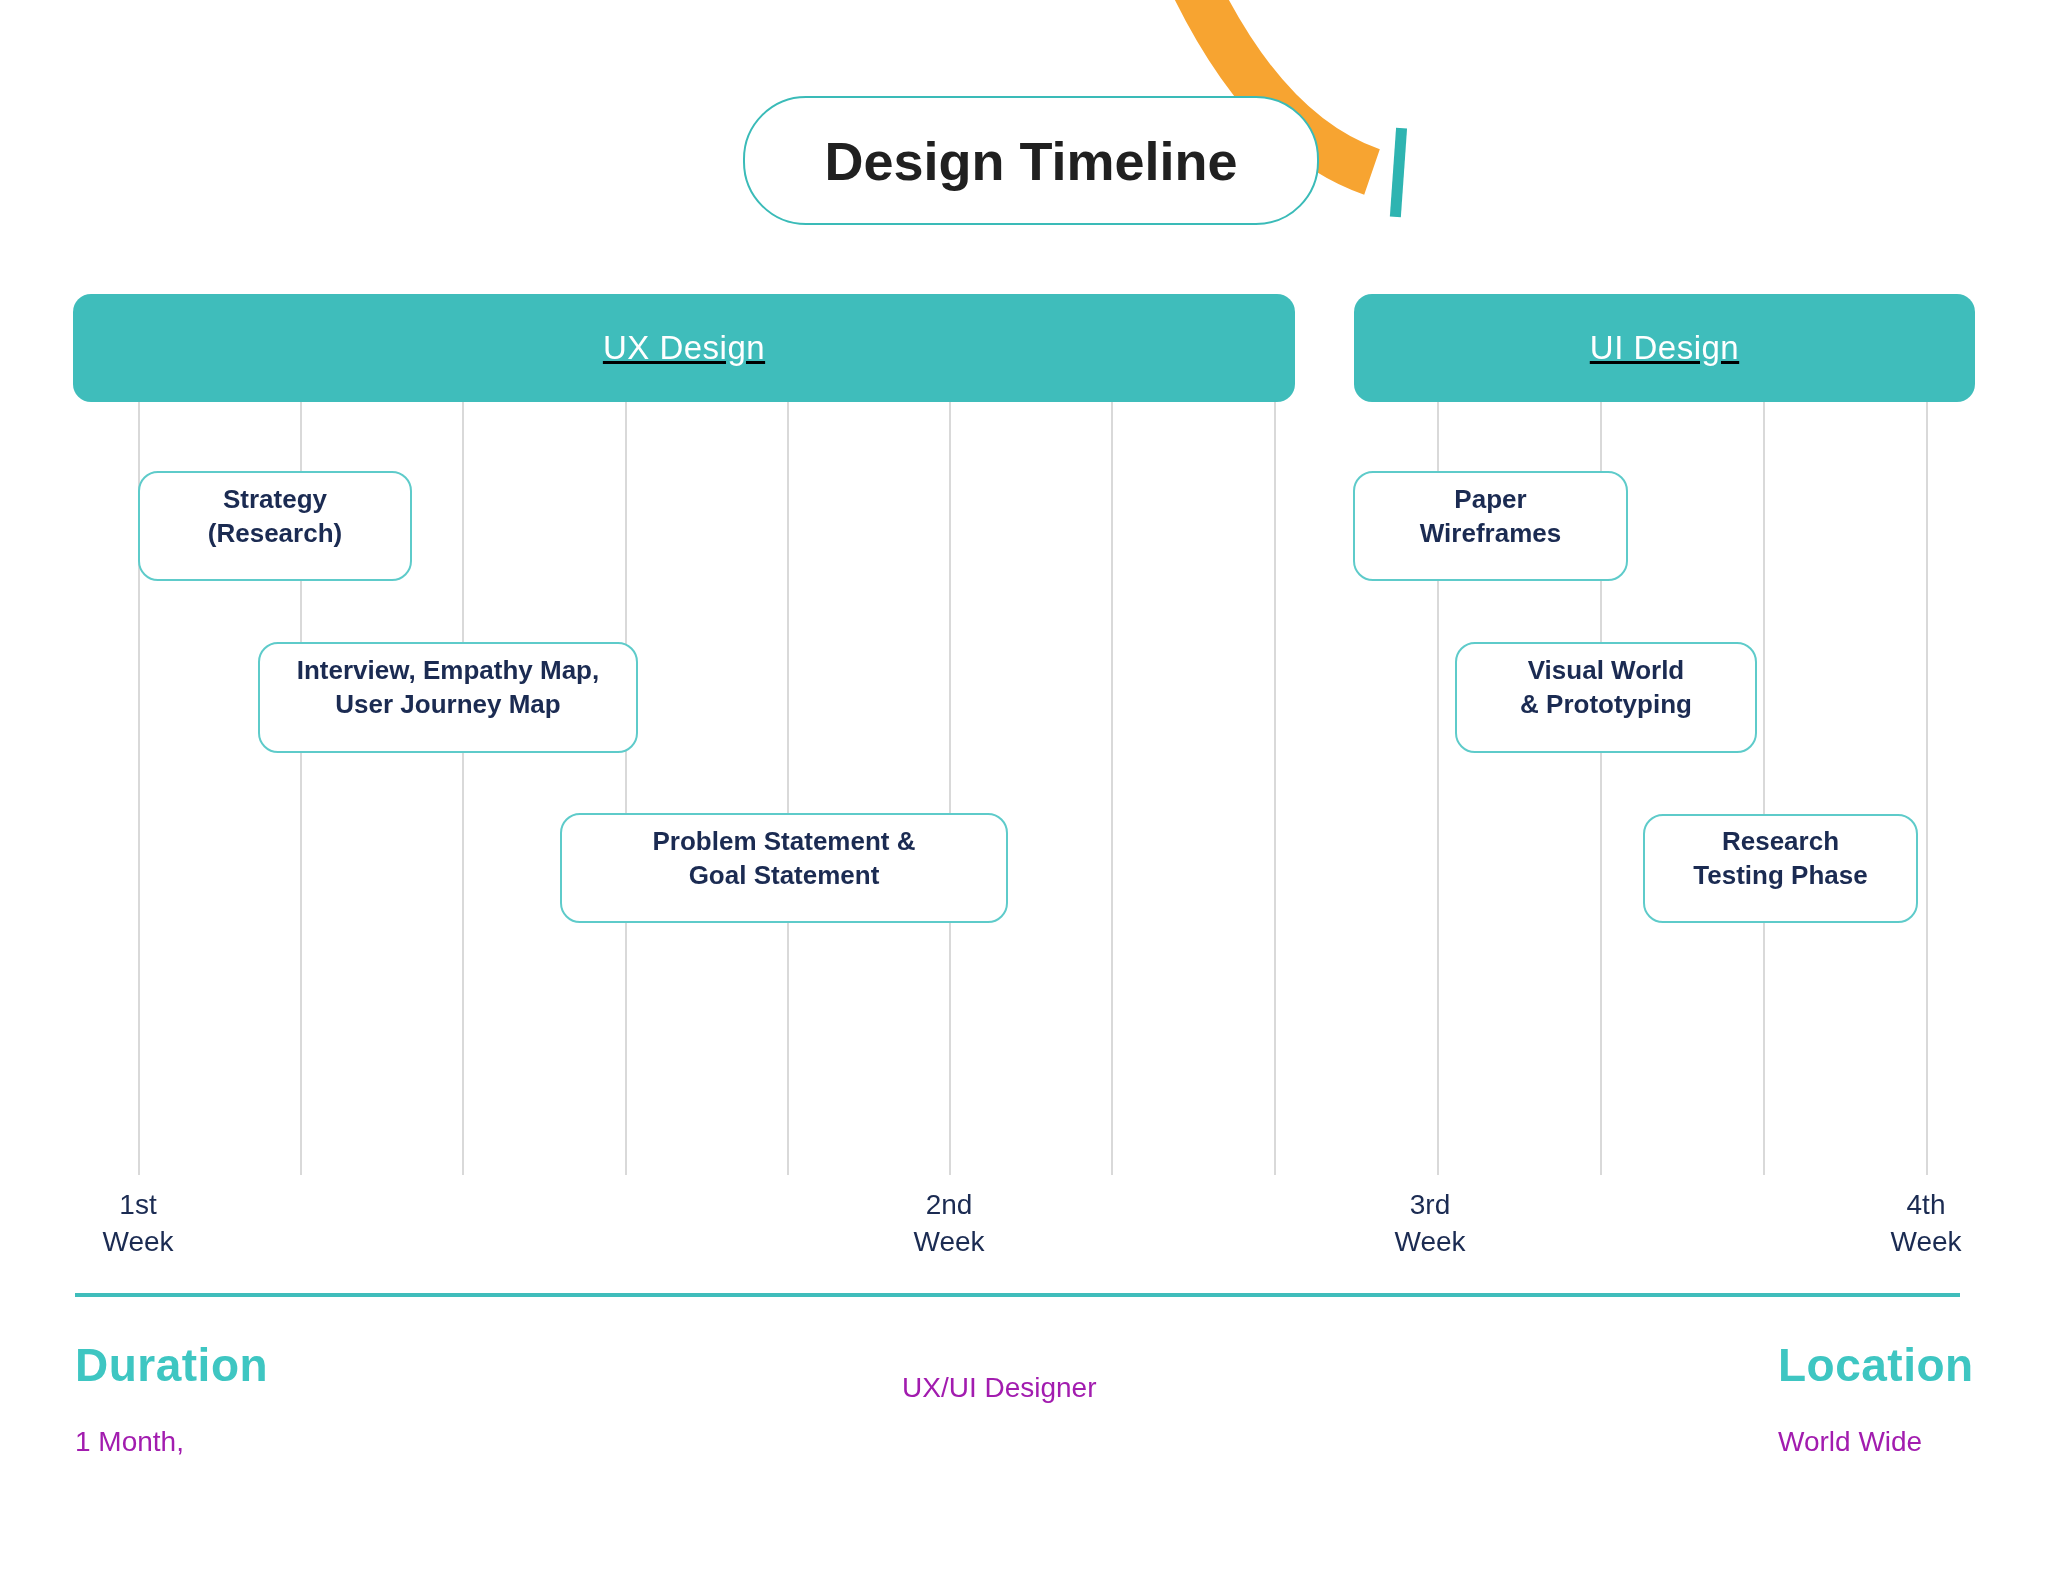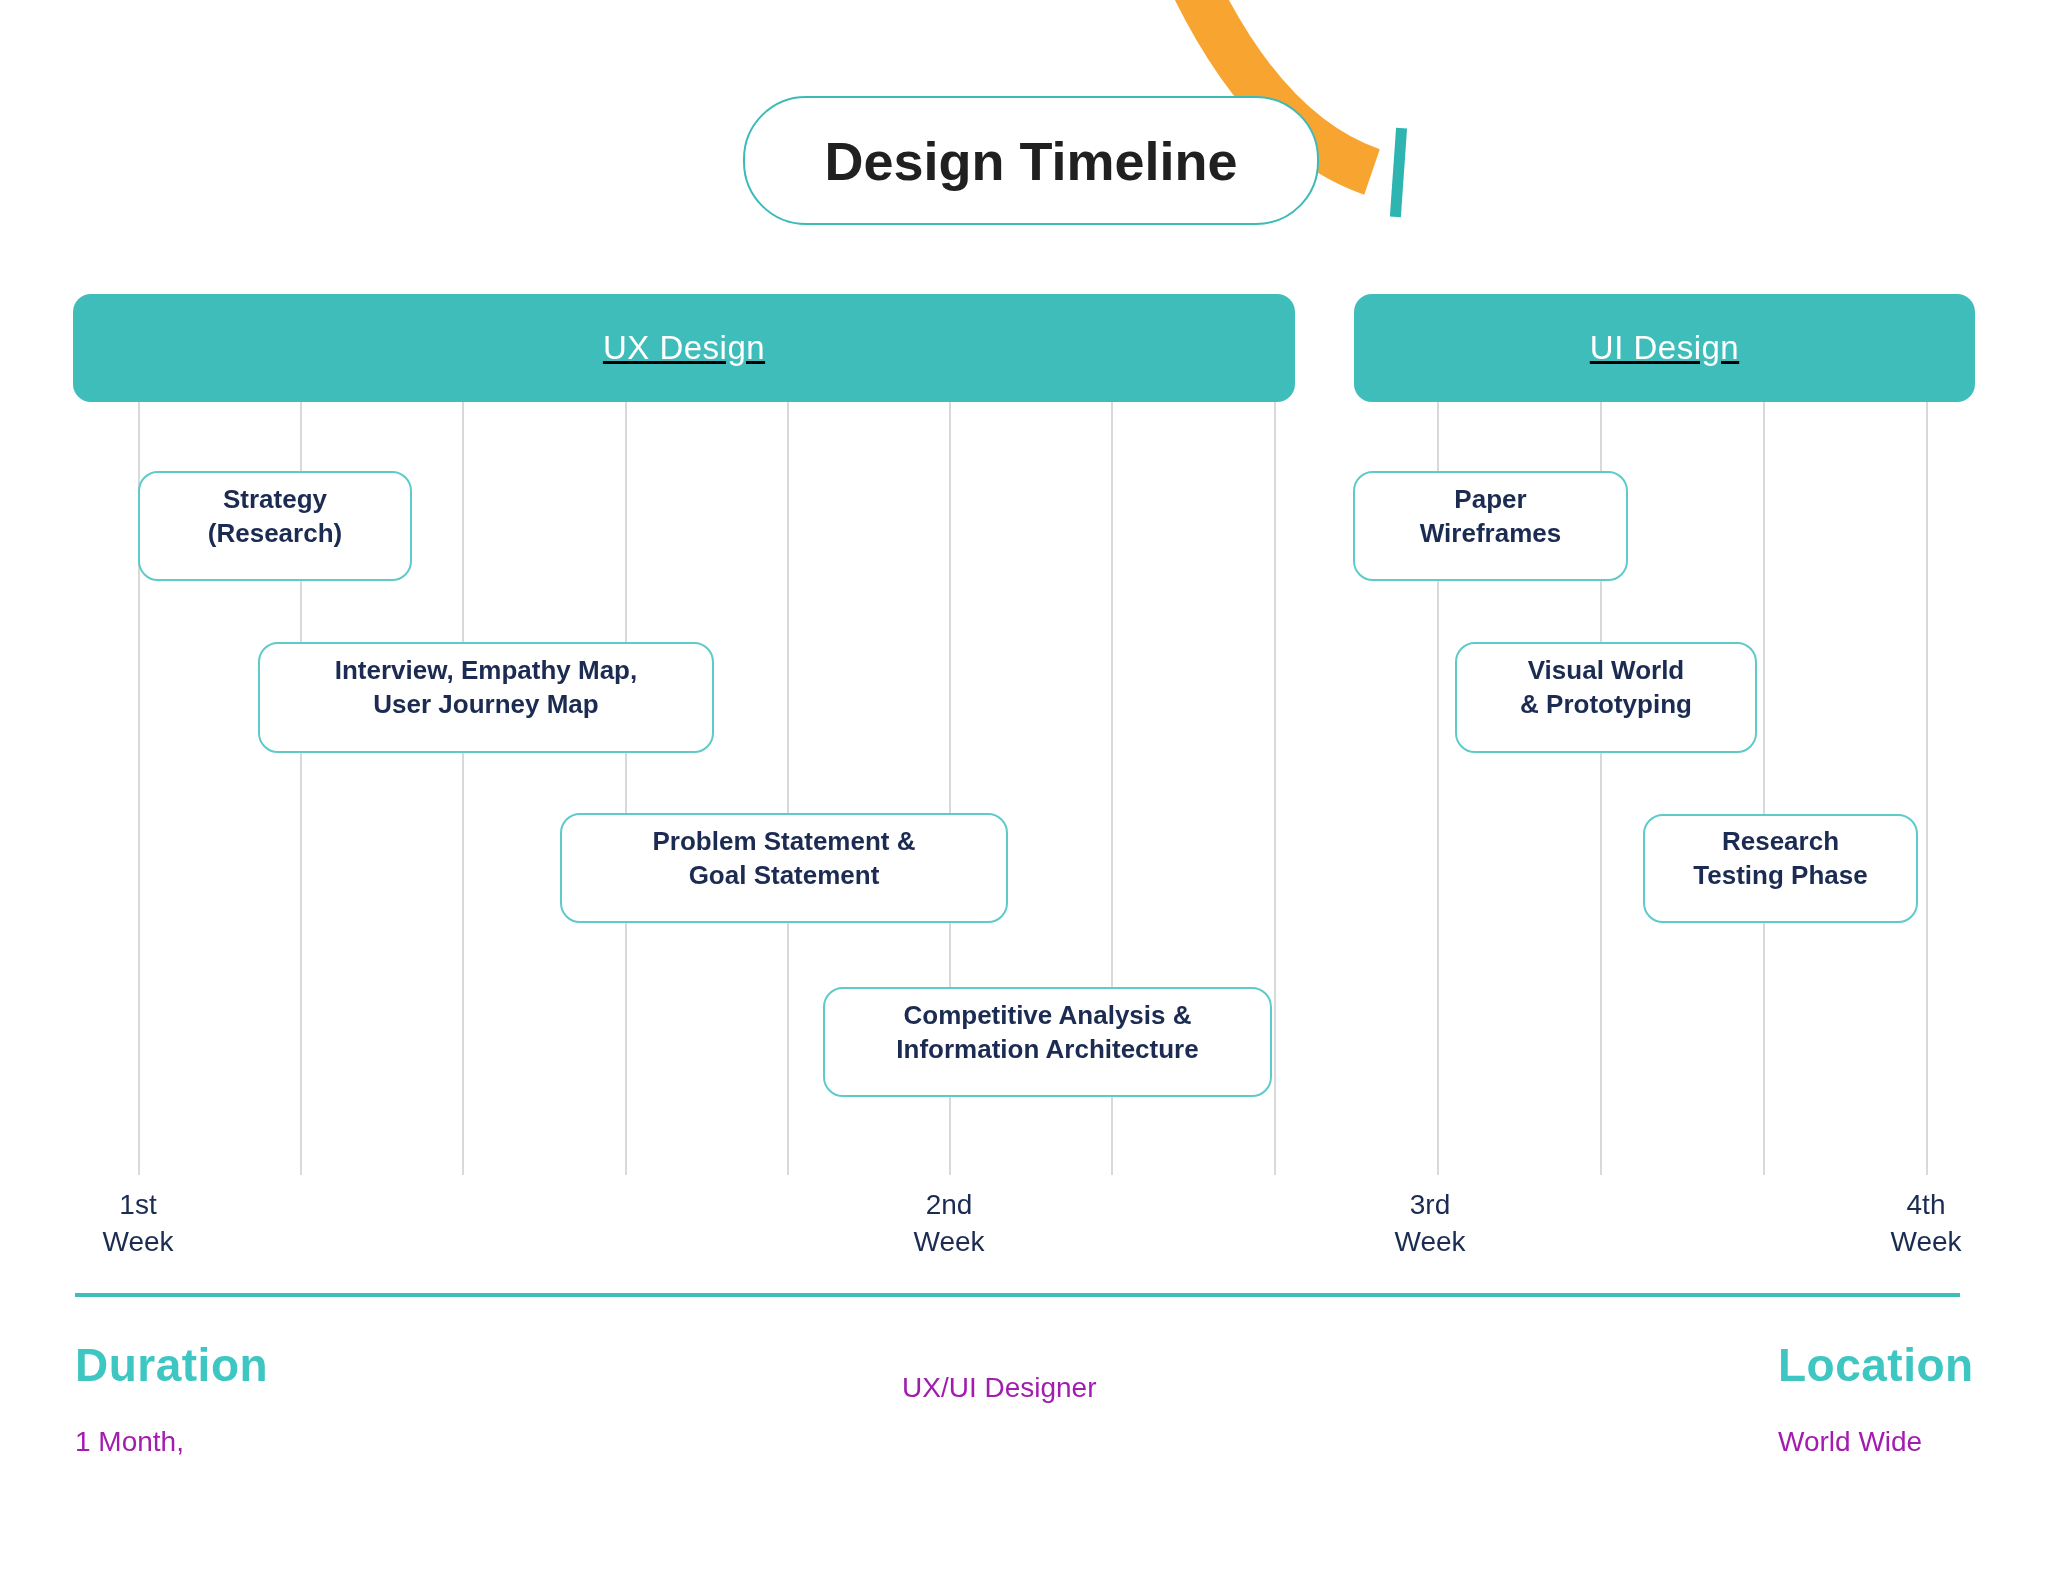--- a/index.html
+++ b/index.html
@@ -89,21 +89,21 @@
   }
   .task .tline {
     font-size: 26px;
     line-height: 34px;
     font-weight: 600;
     color: #1B2B52;
     text-align: center;
     white-space: nowrap;
   }
   #task-strategy     { left: 138px;  top: 471px; width: 274px; height: 110px; }
-  #task-interview    { left: 258px;  top: 642px; width: 456px; height: 111px; }
+  #task-interview    { left: 258px;  top: 642px; width: 380px; height: 111px; }
   #task-problem      { left: 560px;  top: 813px; width: 448px; height: 110px; }
   #task-competitive  { left: 823px;  top: 987px; width: 449px; height: 110px; }
   #task-wireframes   { left: 1353px; top: 471px; width: 275px; height: 110px; }
   #task-visual       { left: 1455px; top: 642px; width: 302px; height: 111px; }
   #task-usability    { left: 1643px; top: 814px; width: 275px; height: 109px; }
   
   .week-label {
     position: absolute;
     top: 1186px;
     width: 160px;
@@ -188,24 +188,20 @@
     <div class="tline">(Research)</div>
   </div>
   <div class="task" id="task-interview">
     <div class="tline">Interview, Empathy Map,</div>
     <div class="tline">User Journey Map</div>
   </div>
   <div class="task" id="task-problem">
     <div class="tline">Problem Statement &amp;</div>
     <div class="tline">Goal Statement</div>
   </div>
-  <div class="task" id="task-competitive">
-    <div class="tline">Competitive Analysis &amp;</div>
-    <div class="tline">Information Architecture</div>
-  </div>
   <div class="task" id="task-wireframes">
     <div class="tline">Paper</div>
     <div class="tline">Wireframes</div>
   </div>
   <div class="task" id="task-visual">
     <div class="tline">Visual World</div>
     <div class="tline">&amp; Prototyping</div>
   </div>
   <div class="task" id="task-usability">
     <div class="tline">Research</div>

